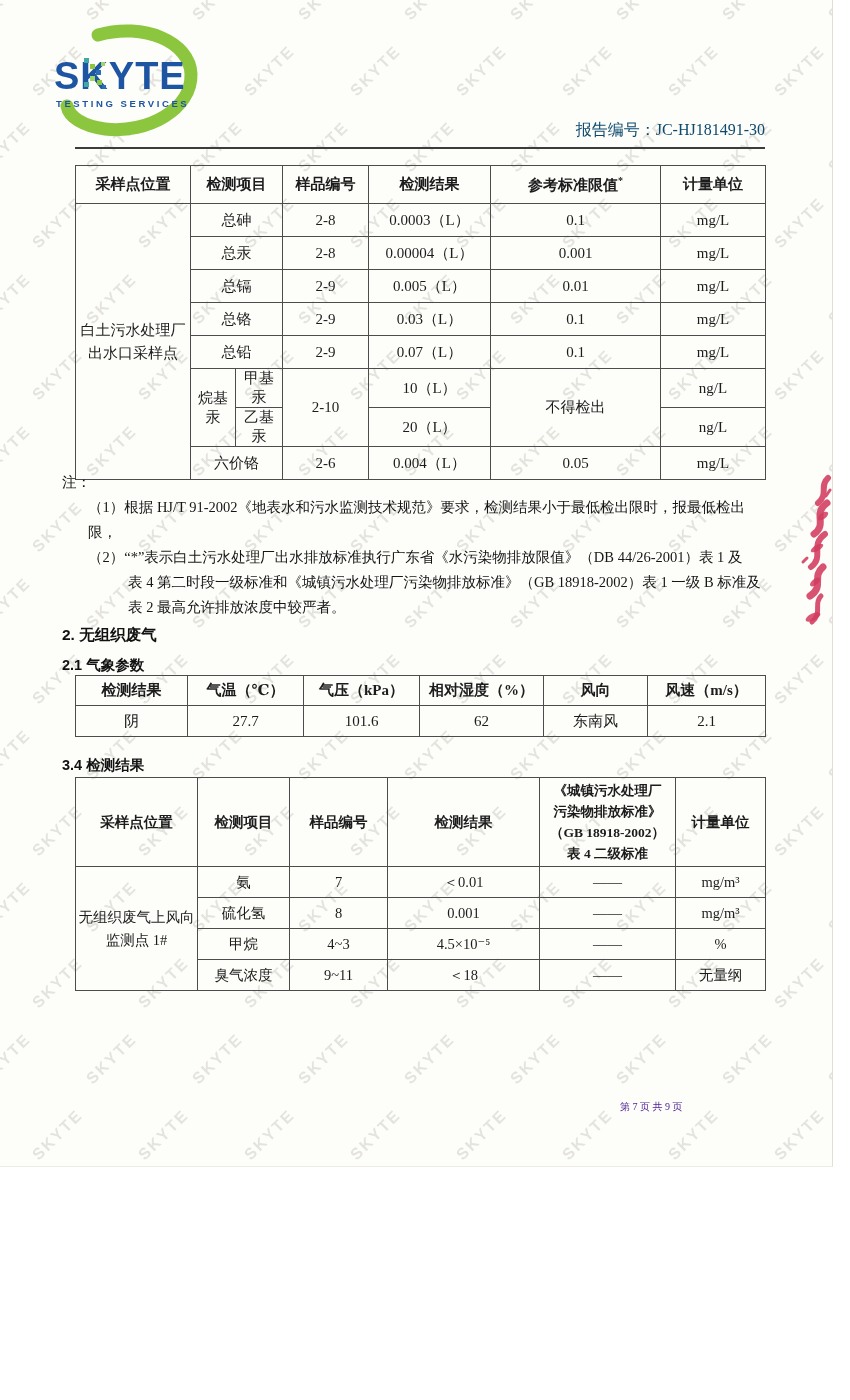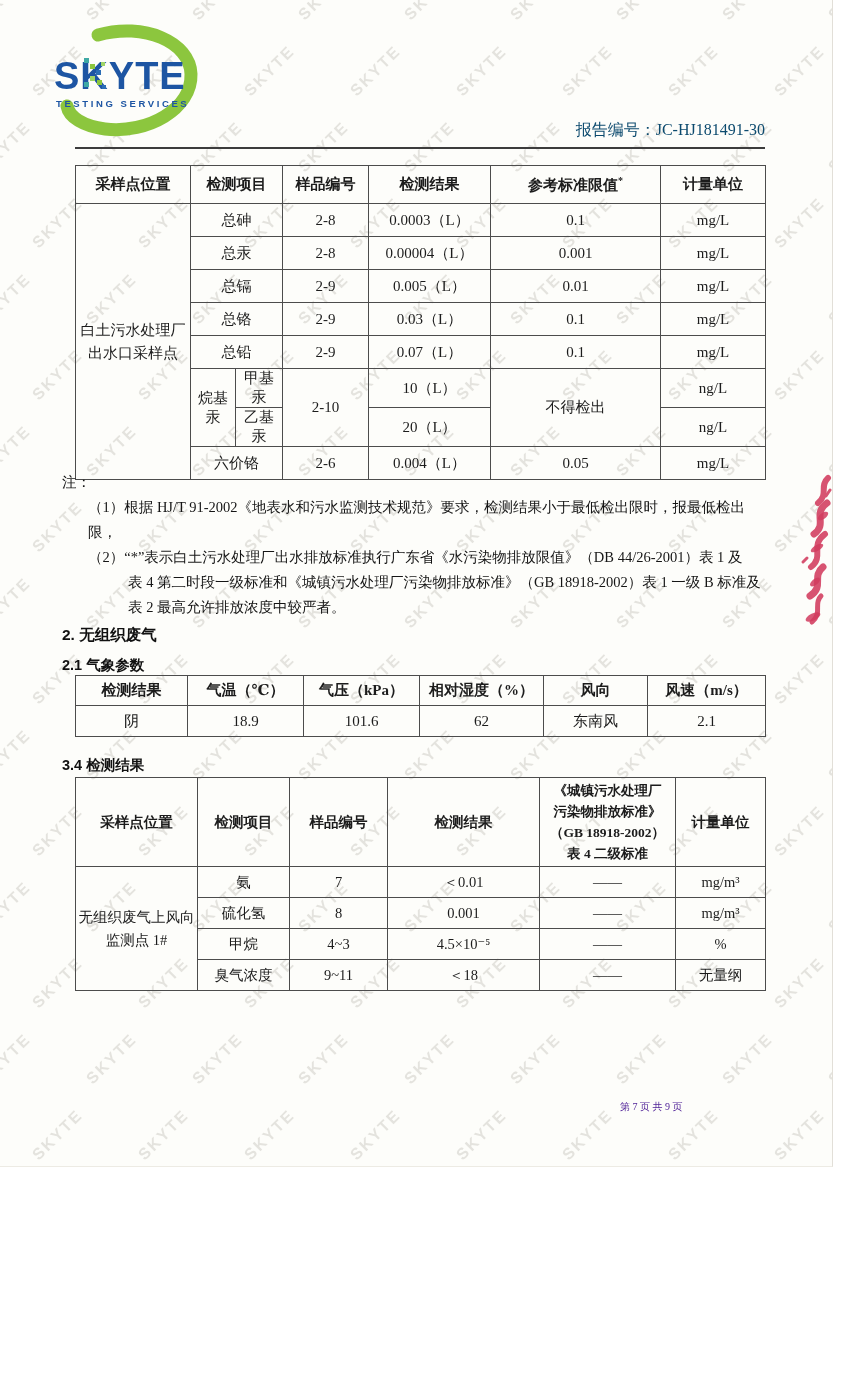--- a/index.html
+++ b/index.html
@@ -316,21 +316,21 @@
         <tr>
       <th>检测结果</th>
       <th>气温（℃）</th>
       <th>气压（kPa）</th>
       <th>相对湿度（%）</th>
       <th>风向</th>
       <th>风速（m/s）</th>
     </tr>
     <tr>
       <td>阴</td>
-      <td>18.9</td>
+      <td>27.7</td>
       <td>101.6</td>
       <td>62</td>
       <td>东南风</td>
       <td>2.1</td>
     </tr>
   </tbody>
     </table>
 
   <div class="h-sec h2c">3.4 检测结果</div>
 

